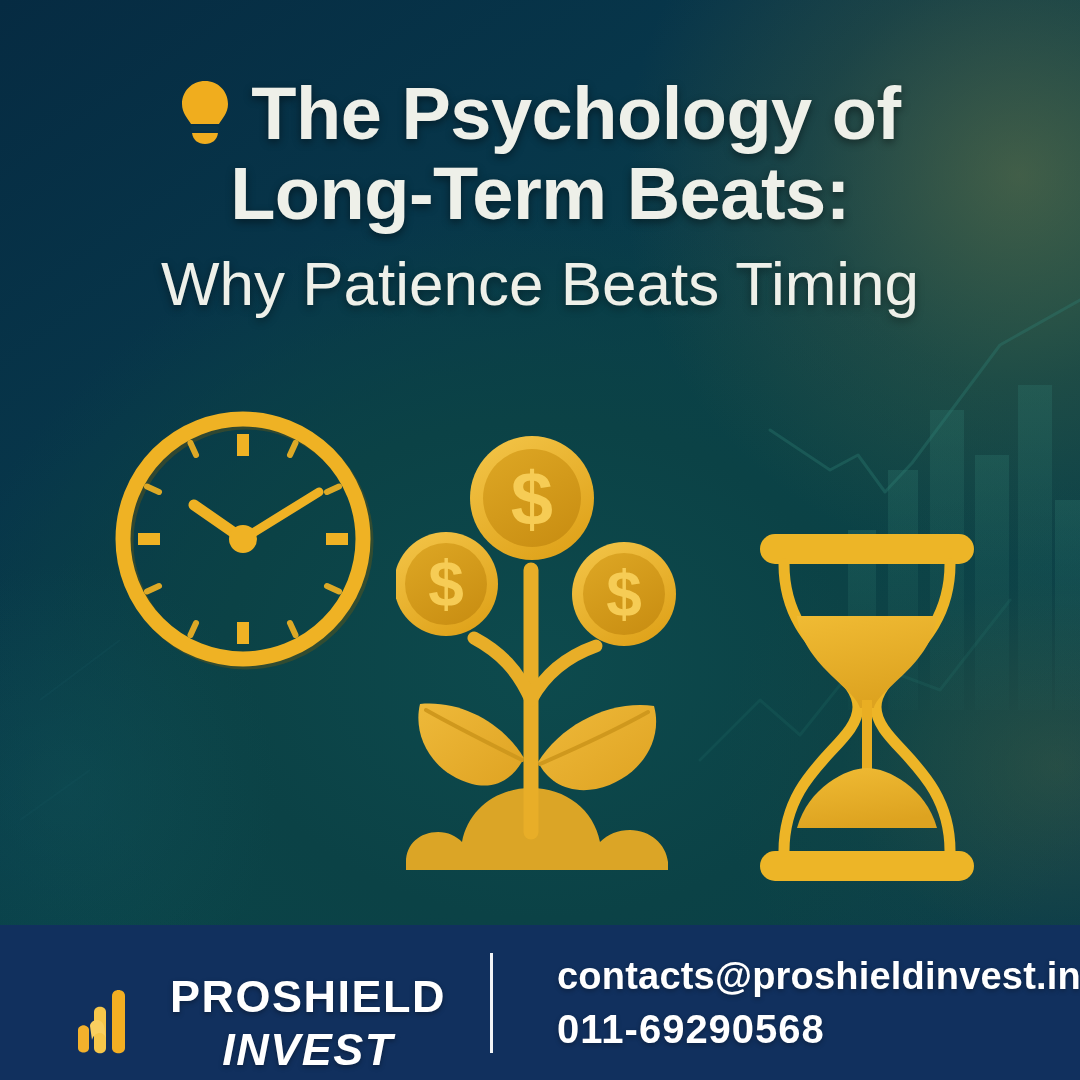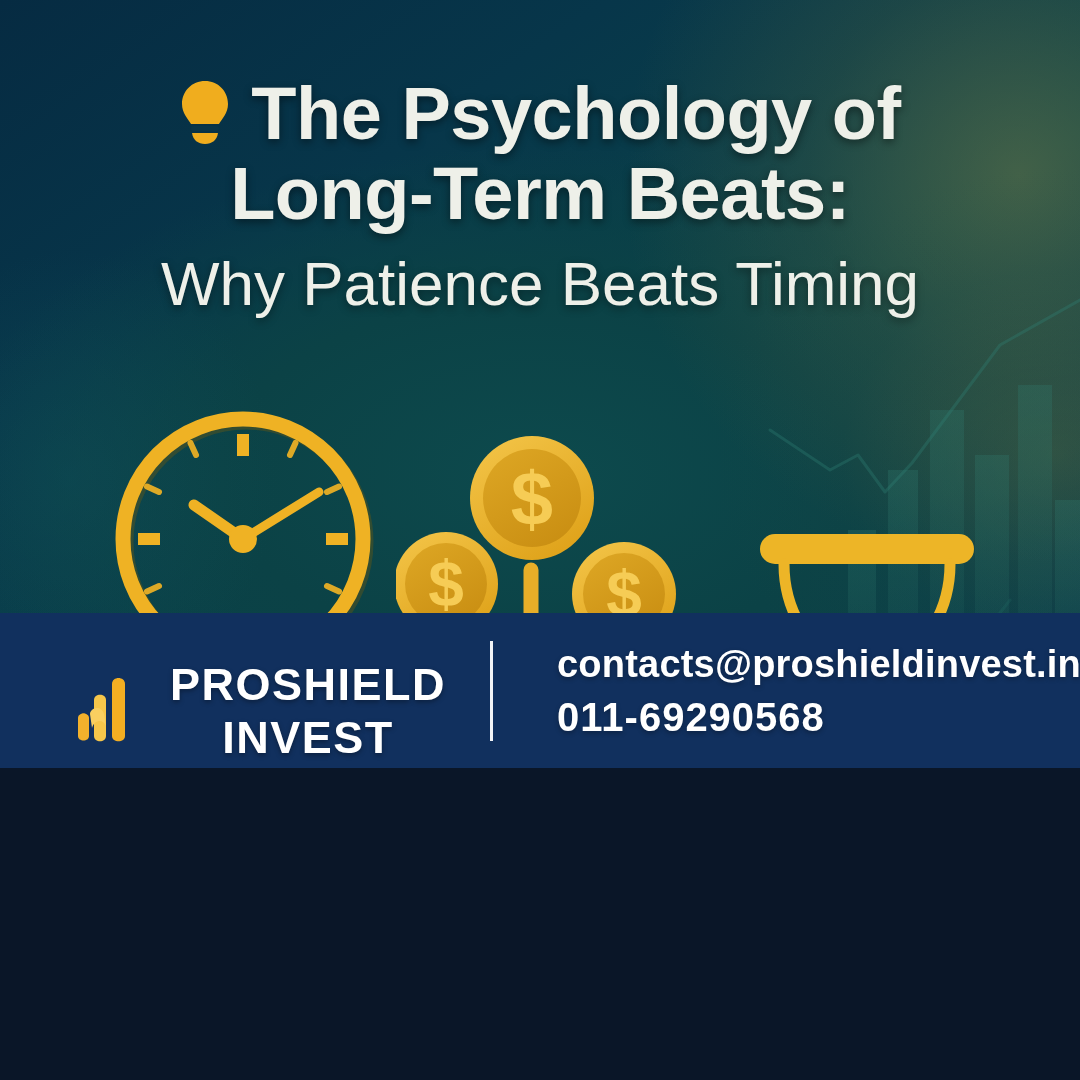--- a/index.html
+++ b/index.html
@@ -9,21 +9,21 @@
     background: #0a1628;
   }
   body {
     font-family: "Liberation Sans", sans-serif;
   }
 
   
   .poster {
     position: relative;
     width: 1080px;
-    height: 768px;
+    height: 1080px;
     overflow: hidden;
     background: #b91c1c;
   }
 
   
   .bg-base {
     position: absolute;
     inset: 0;
     background:
       radial-gradient(ellipse 70% 55% at 50% 62%, #0d4a4d 0%, #0b4246 42%, rgba(10,57,66,0) 78%),
@@ -151,21 +151,21 @@
     line-height: 1.0;
   }
   .brand-name-top,
   .brand-name-bottom {
     color: #ffffff;
     font-weight: 700;
     font-size: 45px;
     letter-spacing: 1.5px;
     text-shadow: 0 2px 5px rgba(0,0,0,0.35);
   }
-  .brand-name-bottom { margin-top: 8px; }
+  .brand-name-bottom { margin-top: 8px; font-style: italic; }
 
   .footer-divider {
     width: 3px;
     height: 100px;
     background: #ffffff;
     margin: 0 40px 0 44px;
     flex: 0 0 auto;
     opacity: 0.95;
   }
   .contact {

